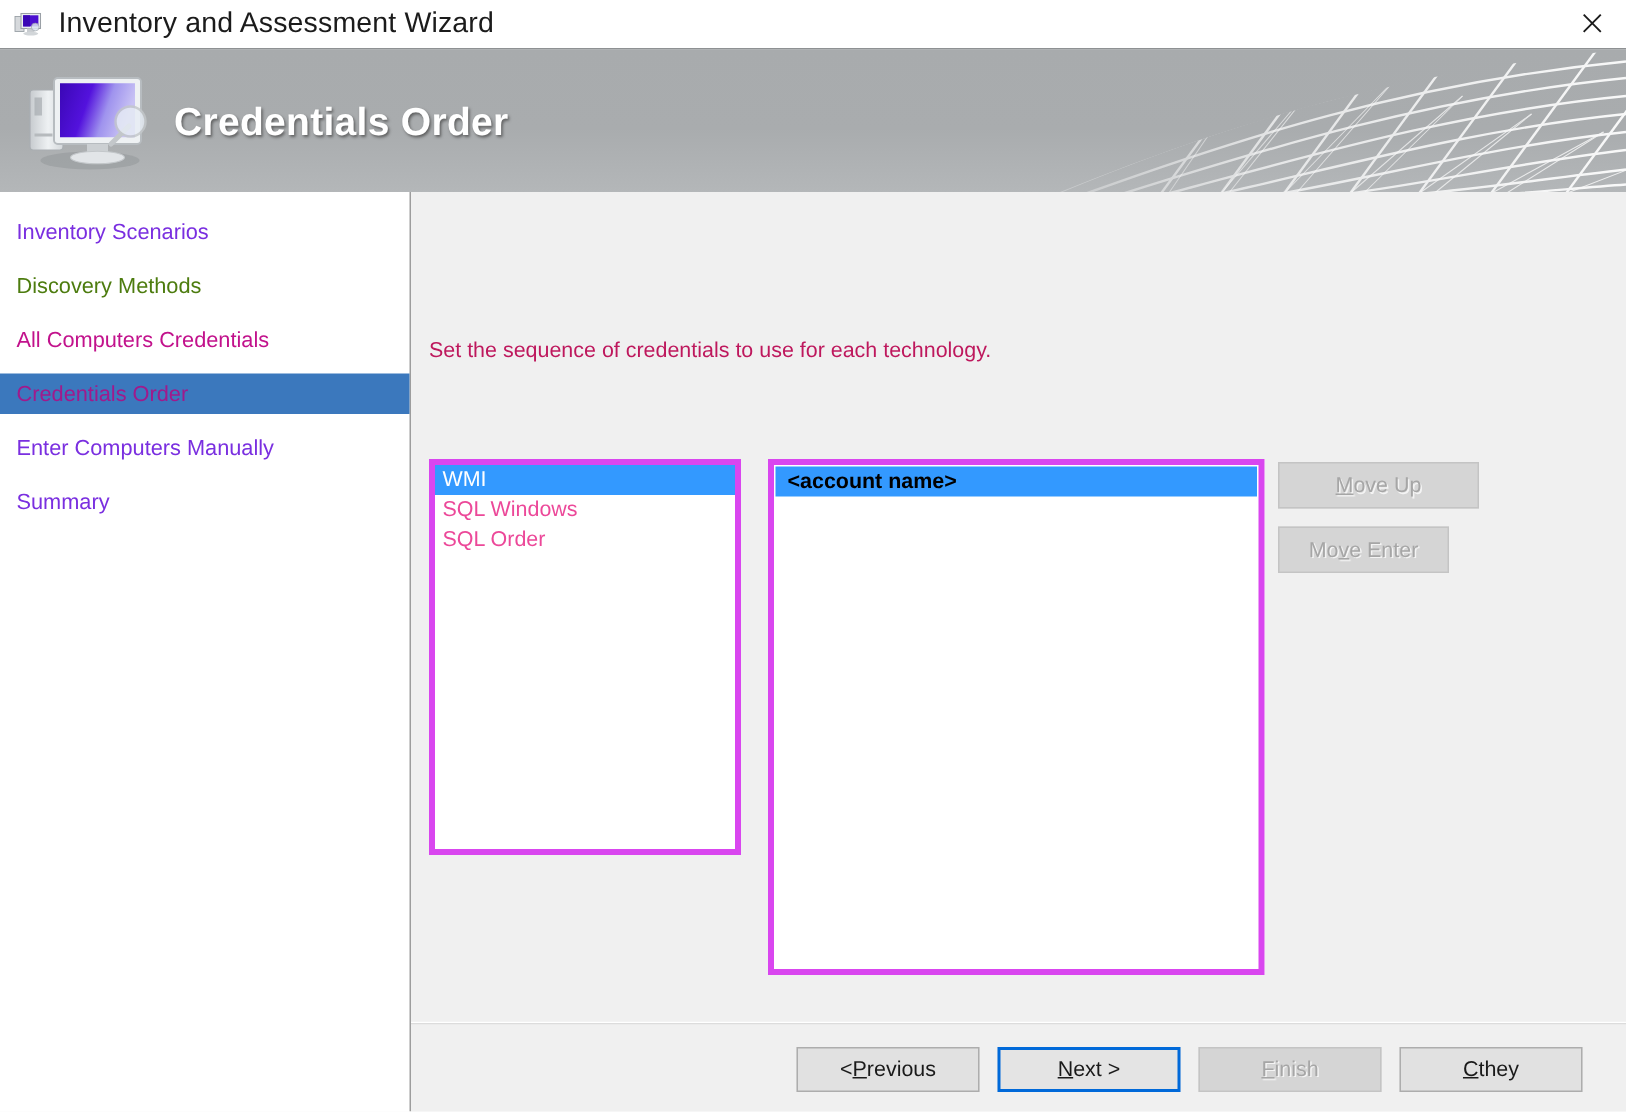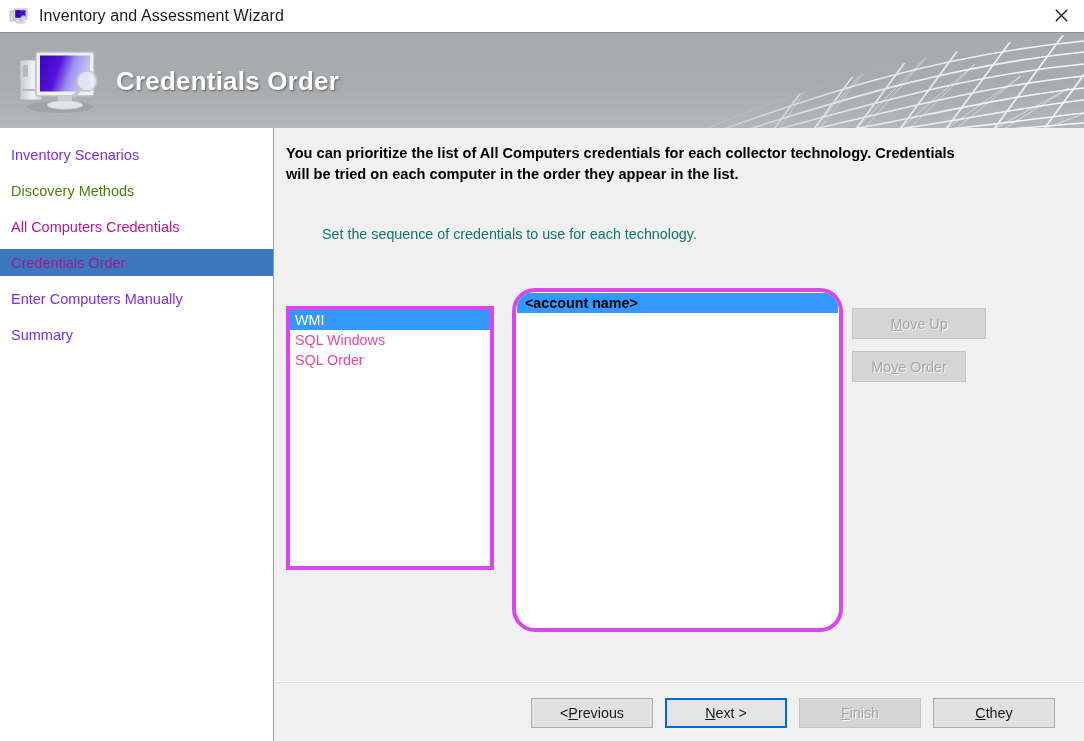--- a/index.html
+++ b/index.html
@@ -25,21 +25,21 @@
     align-items: center;
   }
   .titlebar-icon {
     width: 20px; height: 20px;
     margin-left: 9px;
     position: relative;
     flex: none;
   }
   .titlebar-text {
     margin-left: 10px;
-    font-size: 16px;
+    font-size: 19px;
     color: #1b1b1b;
     letter-spacing: 0.1px;
     white-space: nowrap;
   }
   .titlebar-close {
     position: absolute;
     right: 0; top: 0;
     width: 45px; height: 31px;
     display: flex;
     align-items: center;
@@ -121,22 +121,21 @@
     font-size: 14.6px;
     font-weight: bold;
     color: #000000;
     line-height: 21px;
   }
   .instructions-plain {
     position: absolute;
     left: 12px; top: 98px;
     width: 700px;
     font-size: 14.3px;
-    color: #0f766e;
-    margin-left: 36px;
+    color: #be185d;
   }
 
   
   .field-label {
     position: absolute;
     font-size: 14.3px;
     color: #111111;
   }
   .label-technology { left: 12px; top: 277px; }
   .label-credentials { left: 238px; top: 277px; }
@@ -147,22 +146,22 @@
     background: #ffffff;
     border: 4px solid #d946ef;
     box-sizing: border-box;
     overflow: hidden;
   }
   .listbox-technology {
     left: 12px; top: 178px;
     width: 208px; height: 264px;
   }
   .listbox-credentials {
-    left: 238px; top: 160px;
-    width: 331px; height: 344px; border-radius: 23px;
+    left: 238px; top: 178px;
+    width: 331px; height: 344px;
   }
   .list-option {
     height: 20px;
     line-height: 20px;
     padding-left: 5px;
     font-size: 14.3px;
     color: #ec4899;
     white-space: nowrap;
   }
   .listbox-technology .list-option { margin-left: 0; }
@@ -361,21 +360,20 @@
   <div class="nav-item" style="color: rgb(122, 47, 224);">
     <span>Enter Computers Manually</span>
   </div>
   <div class="nav-item" style="color: rgb(122, 47, 224);">
     <span>Summary</span>
   </div>
 </div>
 
 <div class="content">
 
-  <div class="instructions-bold">You can prioritize the list of All Computers credentials for each collector technology. Credentials will be tried on each computer in the order they appear in the list.</div>
   <div class="instructions-plain">Set the sequence of credentials to use for each technology.</div>
 
   <div class="field-label label-technology">
     <span></span><span class="acc">T</span><span>echnology</span>
   </div>
   <div class="listbox listbox-technology">
     <div class="list-option selected">WMI</div>
     <div class="list-option">SQL Windows</div>
     <div class="list-option">SQL Order</div>
   </div>
@@ -388,21 +386,21 @@
   </div>
 
   <button class="btn btn-move-up disabled" disabled="">
     <span></span>
       <span class="acc">M</span>
       <span>ove Up</span>
   </button>
   <button class="btn btn-move-down disabled" disabled="">
     <span>Mo</span>
       <span class="acc">v</span>
-      <span>e Order</span>
+      <span>e Enter</span>
   </button>
 </div>
 
 <div class="footer-sep"></div>
 <div class="footer">
   <button class="btn btn-footer btn-previous">
     <span>&lt; </span>
       <span class="acc">P</span>
       <span>revious</span>
   </button>

